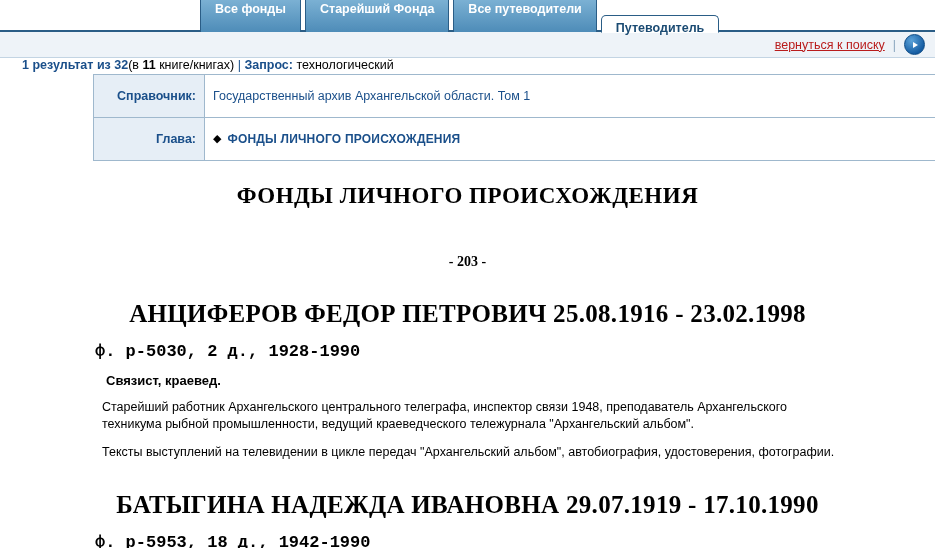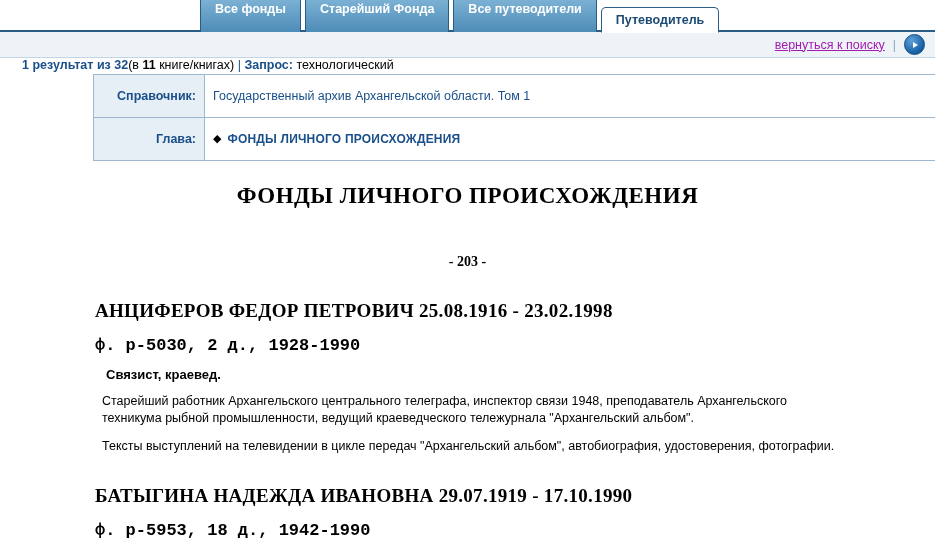--- a/index.html
+++ b/index.html
@@ -49,21 +49,21 @@
     text-align: center;
     box-sizing: border-box;
   }
   .tab.active {
     background: #ffffff;
     color: #1b4b73;
     border: 1px solid #2a5d86;
     border-bottom: 1px solid #ffffff;
     position: relative;
     top: 1px;
-    height: 26px;
+    height: 18px;
     line-height: 25px;
   }
 
   
   .resultbar {
     height: 26px;
     background: #eef3f8;
     border-bottom: 1px solid #c3d4e3;
     display: flex;
     align-items: center;
@@ -87,21 +87,21 @@
   .resultbar .left .bold {
     font-weight: bold;
   }
   .resultbar .right {
     display: flex;
     align-items: center;
     gap: 8px;
     white-space: nowrap;
   }
   .backlink {
-    color: #a21caf;
+    color: #b91c1c;
     text-decoration: underline;
     cursor: pointer;
     font-size: 12.5px;
   }
   .sep {
     color: #8ca7bf;
   }
   .arrow-btn {
     width: 19px;
     height: 19px;
@@ -174,22 +174,23 @@
   }
   .page-number {
     text-align: center;
     font-family: "Liberation Serif", serif;
     font-weight: bold;
     font-size: 14px;
     margin-top: 45px;
   }
   .entry { margin-top: 30px; }
   .entry-name {
+    text-align: center;
     font-family: "Liberation Serif", serif;
-    font-size: 19px;
+    font-size: 25px;
     font-weight: bold;
     letter-spacing: .3px;
   }
   .entry-fund {
     font-family: Liberation Mono, monospace;
     font-size: 17px;
     font-weight: bold;
     margin-top: 14px;
   }
   .entry-occupation {

